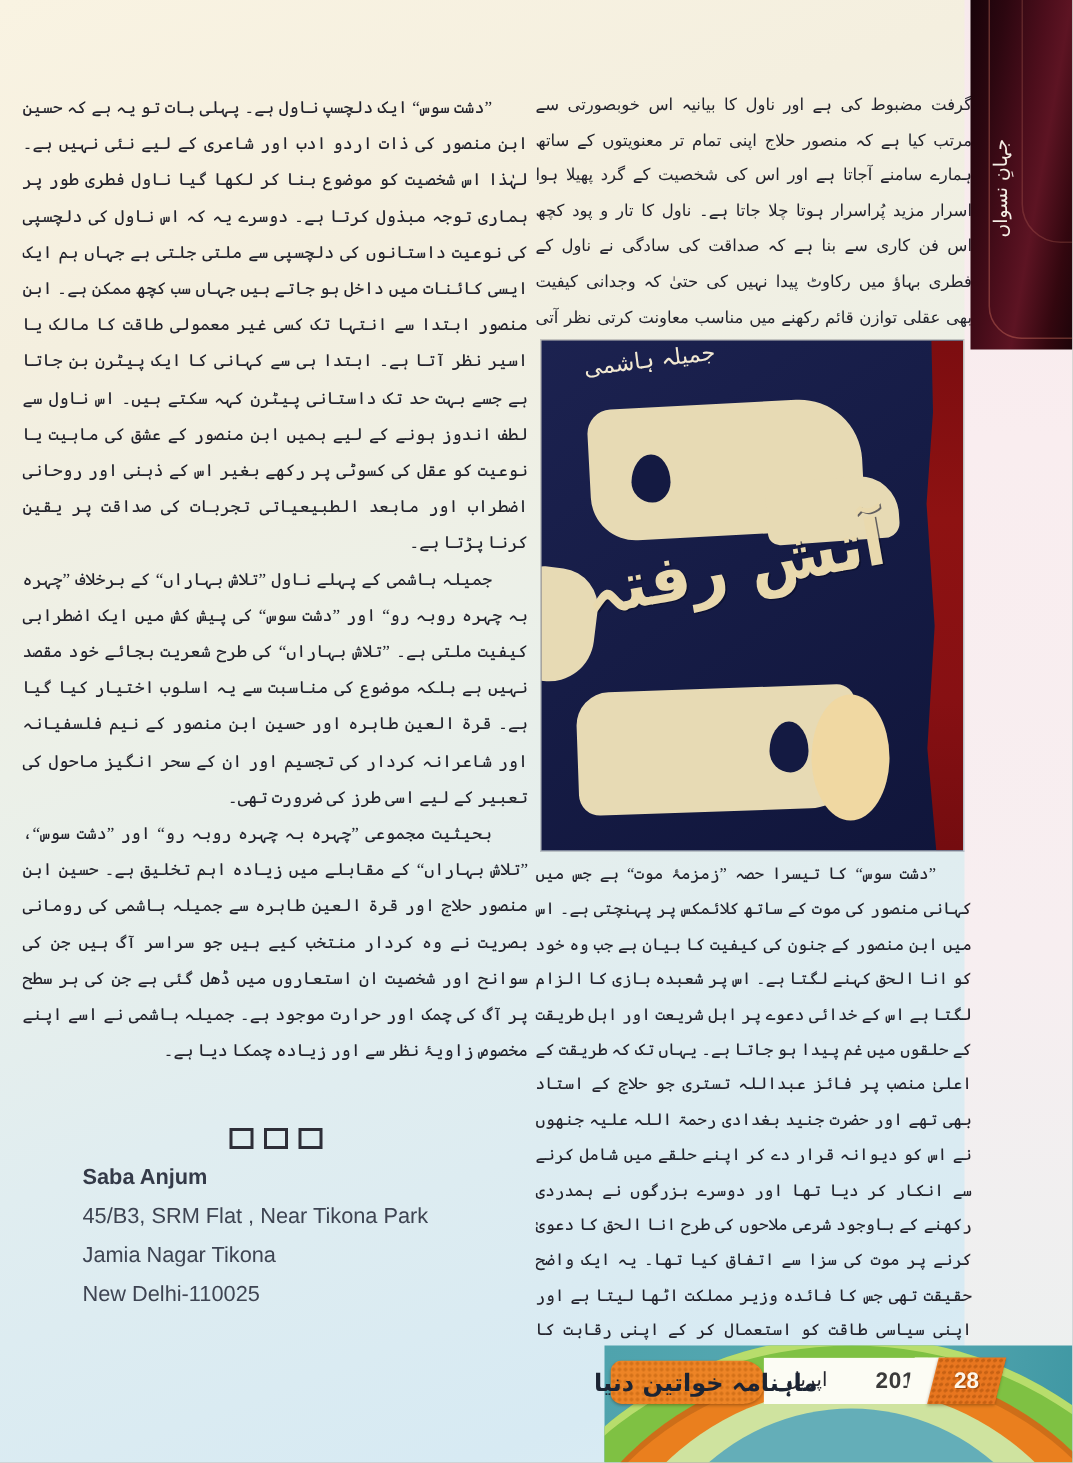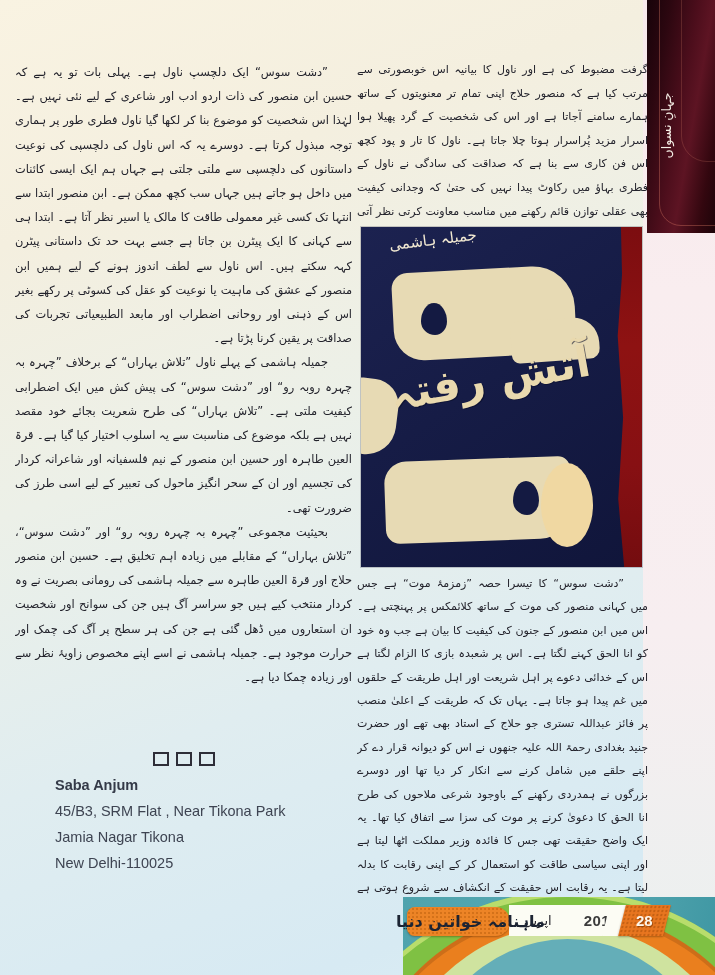--- a/index.html
+++ b/index.html
@@ -27,21 +27,21 @@
   
   .urdu{margin:0;direction:rtl;text-align:justify;color:#23232c;
     font-family:"DejaVu Sans",sans-serif;}
   .col{position:absolute;overflow:hidden;}
   .col-right-top{left:357px;top:58px;width:291px;height:170px;}
   .col-right-top .urdu{font-size:11px;line-height:23.6px;}
   .col-right-bottom{left:357px;top:572px;width:291px;height:330px;}
   .col-right-bottom .urdu{font-size:11px;line-height:23.4px;}
   .col-left{left:15px;top:60px;width:337px;height:700px;}
   .col-left .urdu{font-size:11.4px;line-height:24.2px;}
-  .indent{text-indent:24px;}
+  .indent{text-indent:24px;font-family:Liberation Serif, serif;}
   
   .cover{position:absolute;left:361px;top:227px;width:281px;height:340px;margin:0;
     background:linear-gradient(145deg,#1c2250 0%,#161c46 45%,#10153a 100%);
     overflow:hidden;box-shadow:0 0 0 1px rgba(60,60,80,.25);}
   .cover-red{position:absolute;right:0;top:0;width:27px;height:100%;
     background:linear-gradient(to bottom,#7c0d10 0%,#8e1212 35%,#871013 70%,#740c0f 100%);
     clip-path:polygon(22% 0,100% 0,100% 100%,34% 100%,12% 80%,30% 56%,10% 32%,26% 14%);}
   .shape{position:absolute;background:#e7dab4;}
   .s1{left:32px;top:42px;width:182px;height:88px;border-radius:16px 42px 10px 30px;transform:rotate(-3deg);}
   .s1b{left:150px;top:92px;width:88px;height:42px;border-radius:8px 26px 10px 8px;transform:rotate(-4deg);}

